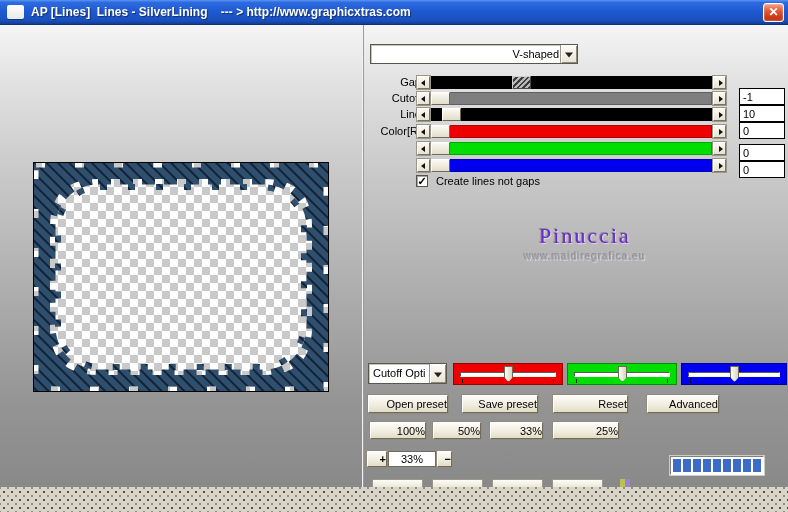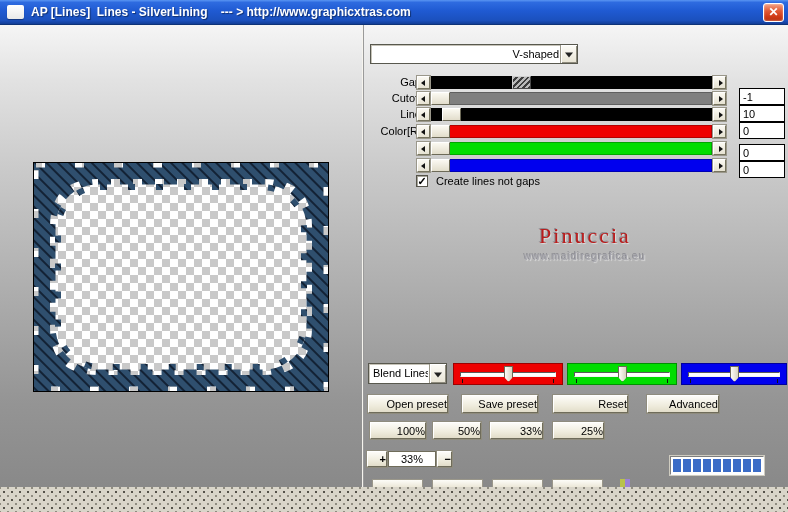--- a/index.html
+++ b/index.html
@@ -106,21 +106,21 @@
     position:absolute; left:0; top:1px; width:12px; height:12px; background:#fff;
     border:1px solid #55534a; box-shadow:inset 1px 1px 0 #a7a59a;
     text-align:center; line-height:11px; font-size:11px; font-weight:bold; color:#000;
   }
   .checkbox-label { position:absolute; left:20px; top:1px; white-space:nowrap; color:#000; }
 
   
   .watermark { position:absolute; left:455px; top:223px; width:260px; text-align:center; }
   .wm-name {
     font-family:"Liberation Serif", serif; font-size:22px; letter-spacing:2px;
-    color:#b91c1c; text-shadow:-1px -1px 0 #8b8b91, 1px 1px 1px #dedede;text-align:center;
+    color:#6d28d9; text-shadow:-1px -1px 0 #8b8b91, 1px 1px 1px #dedede;text-align:center;
   }
   .wm-site {
     margin-top:2px; font-size:10px; letter-spacing:1px;
     color:#a4a4ac; text-shadow:-1px -1px 0 #8b8b91, 1px 1px 1px #dedede;
   }
 
   
   .chan { position:absolute; top:363px; height:22px; border:1px solid rgba(0,0,0,.35); }
   .chan .ctrack {
     position:absolute; left:6px; right:6px; top:8px; height:5px; background:#fff;
@@ -305,21 +305,21 @@
     </div>
     <span class="checkbox-label">Create lines not gaps</span>
   </div>
 
   <div class="watermark">
     <div class="wm-name">Pinuccia</div>
     <div class="wm-site">www.maidiregrafica.eu</div>
   </div>
 
   <div class="combo" id="blend-combo">
-    <span class="combo-text">Blend Lines</span>
+    <span class="combo-text">Cutoff Opti</span>
     <div class="combo-btn">
       <i class="tri-down"></i>
     </div>
   </div>
 
   <div id="channel-panels">
       <div class="chan" style="left: 453px; width: 110px; background: rgb(238, 0, 0);">
         <div class="ctrack"></div>
         <div class="cthumb"></div>
         <div class="tick l"></div>
@@ -343,21 +343,21 @@
     <div class="btn" style="left:368px;width:80px">Open preset</div>
     <div class="btn" style="left:462px;width:76px">Save preset</div>
     <div class="btn" style="left:553px;width:75px">Reset</div>
     <div class="btn" style="left:647px;width:72px">Advanced</div>
   </div>
 
   <div class="row-zoom">
     <div class="btn" style="left:370px;width:56px">100%</div>
     <div class="btn" style="left:433px;width:48px">50%</div>
     <div class="btn" style="left:490px;width:53px">33%</div>
-    <div class="btn" style="left:553px;width:51px">25%</div>
+    <div class="btn" style="left:553px;width:66px">25%</div>
   </div>
 
   <div class="btn step-btn" style="left:367px;width:20px">+</div>
   <div class="step-box">33%</div>
   <div class="btn step-btn" style="left:437px;width:15px">−</div>
 
   <div class="progress" id="progress-bar">
       <div class="seg" style="background: rgb(59, 108, 199);"></div>
       <div class="seg" style="background: rgb(59, 108, 199);"></div>
       <div class="seg" style="background: rgb(59, 108, 199);"></div>

